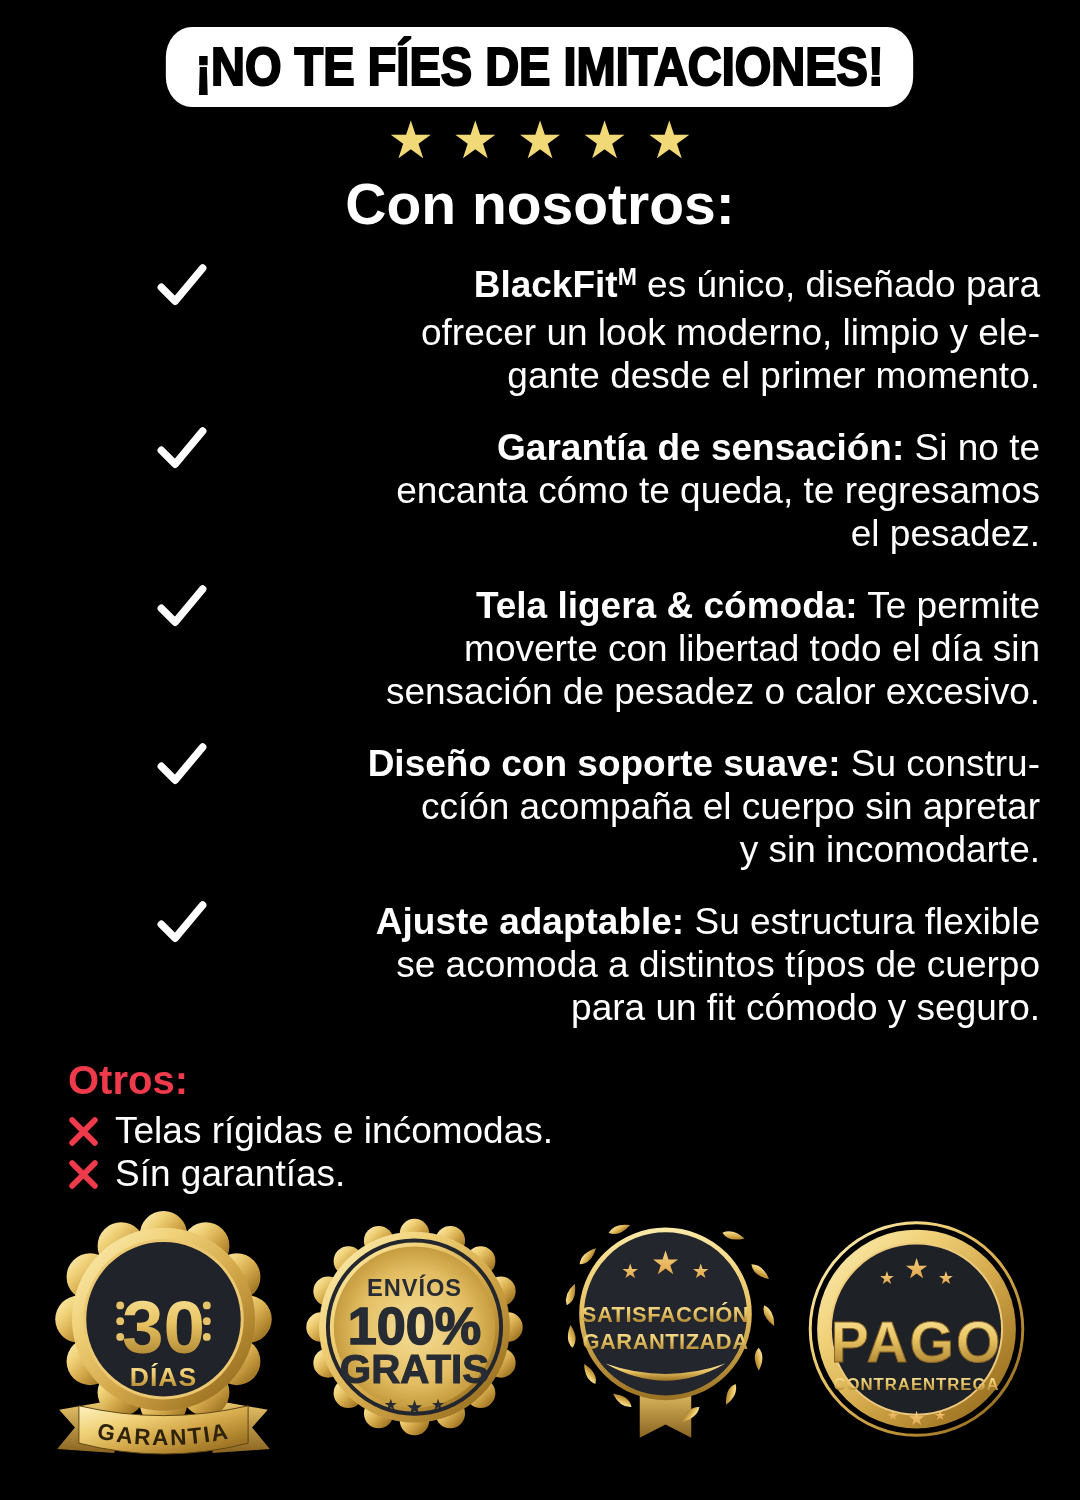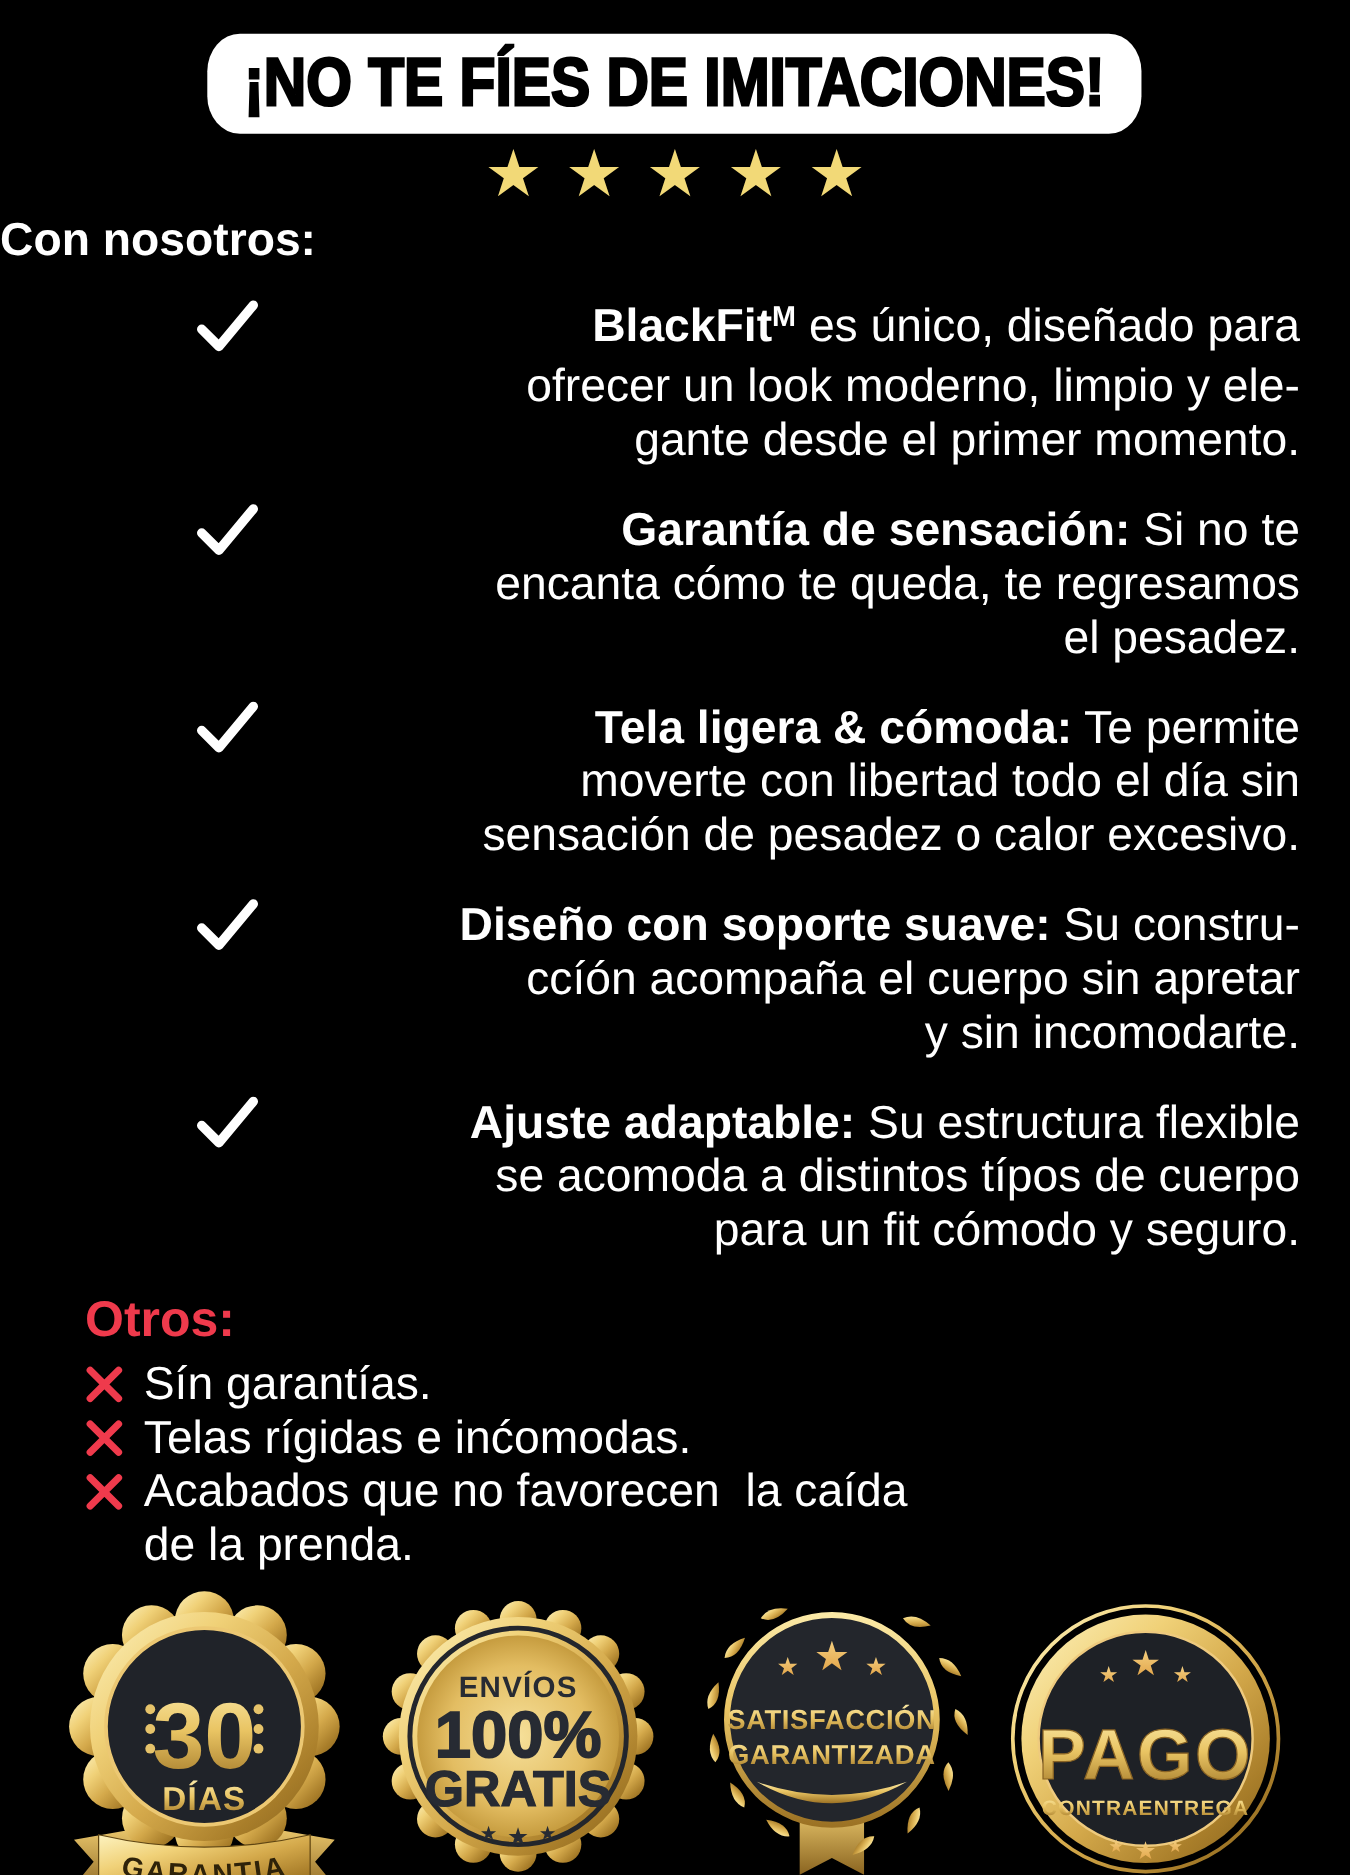--- a/index.html
+++ b/index.html
@@ -7,21 +7,21 @@
         font-family:"Liberation Sans",sans-serif;color:#ffffff;}
   
   .banner-wrap{display:flex;justify-content:center;margin:0;padding-top:27px;}
   .banner{display:inline-block;background:#ffffff;color:#000000;font-weight:700;font-size:54px;
           line-height:1.22;padding:7px 34px;border-radius:30px;white-space:nowrap;
           transform:scaleX(0.87);-webkit-text-stroke:2.2px #000;letter-spacing:0;}
   
   .stars{text-align:center;font-size:52px;line-height:1.05;color:#f2d977;letter-spacing:18px;
          margin-top:6px;font-family:"DejaVu Sans",sans-serif;text-indent:18px;}
   
-  .title{text-align:left;font-size:37px;font-weight:700;margin:4px 0 0 0;letter-spacing:0;}
+  .title{text-align:center;font-size:57px;font-weight:700;margin:4px 0 0 0;letter-spacing:0;}
   
   .pros{list-style:none;margin:26px 0 0 0;padding:0 40px 0 222px;}
   .pro{position:relative;font-size:37px;line-height:43px;margin-bottom:29px;text-align:right;}
   .check{position:absolute;left:-66px;top:1px;width:52px;height:44px;}
   .check svg{width:100%;height:100%;display:block;}
   .lead{font-weight:700;}
   .sup{font-weight:700;font-size:23px;position:relative;top:-12px;}
   .rest,.con-text{white-space:pre-wrap;}
   
   .cons{padding:0 40px 0 68px;margin-top:2px;}
@@ -134,38 +134,29 @@
   </ul>
 
   <div class="cons">
     <div class="cons-heading">Otros:</div>
     <div class="con">
       <span class="x-icon">
           <svg viewBox="0 0 30 30">
             <path d="M4,4 L26,26 M26,4 L4,26" fill="none" stroke="#ef3a4c" stroke-width="5.5" stroke-linecap="round"></path>
           </svg>
         </span>
-      <span class="con-text">Sín garantías.</span>
-    </div>
-    <div class="con">
-      <span class="x-icon">
-          <svg viewBox="0 0 30 30">
-            <path d="M4,4 L26,26 M26,4 L4,26" fill="none" stroke="#ef3a4c" stroke-width="5.5" stroke-linecap="round"></path>
-          </svg>
-        </span>
       <span class="con-text">Telas rígidas e inćomodas.</span>
     </div>
     <div class="con">
       <span class="x-icon">
           <svg viewBox="0 0 30 30">
             <path d="M4,4 L26,26 M26,4 L4,26" fill="none" stroke="#ef3a4c" stroke-width="5.5" stroke-linecap="round"></path>
           </svg>
         </span>
-      <span class="con-text">Acabados que no favorecen  la caída
-de la prenda.</span>
+      <span class="con-text">Sín garantías.</span>
     </div>
   </div>
 
   <div class="badges">
 
     <svg class="badge" viewBox="0 0 240 250">
       <path d="M60,196 L14,204 L30,222 L12,244 L70,248 L76,200 Z" fill="url(#ggd)"></path>
       <path d="M180,196 L226,204 L210,222 L228,244 L170,248 L164,200 Z" fill="url(#ggd)"></path>
       <g fill="url(#gg)">
         <circle cx="206" cy="112" r="24"></circle>

